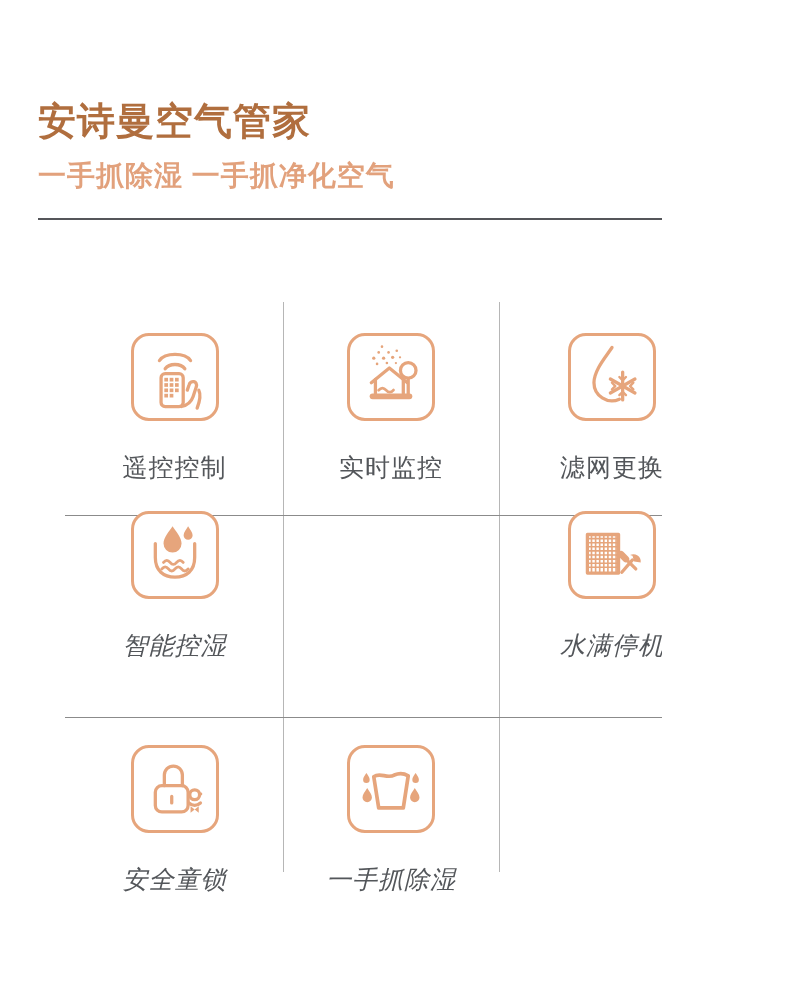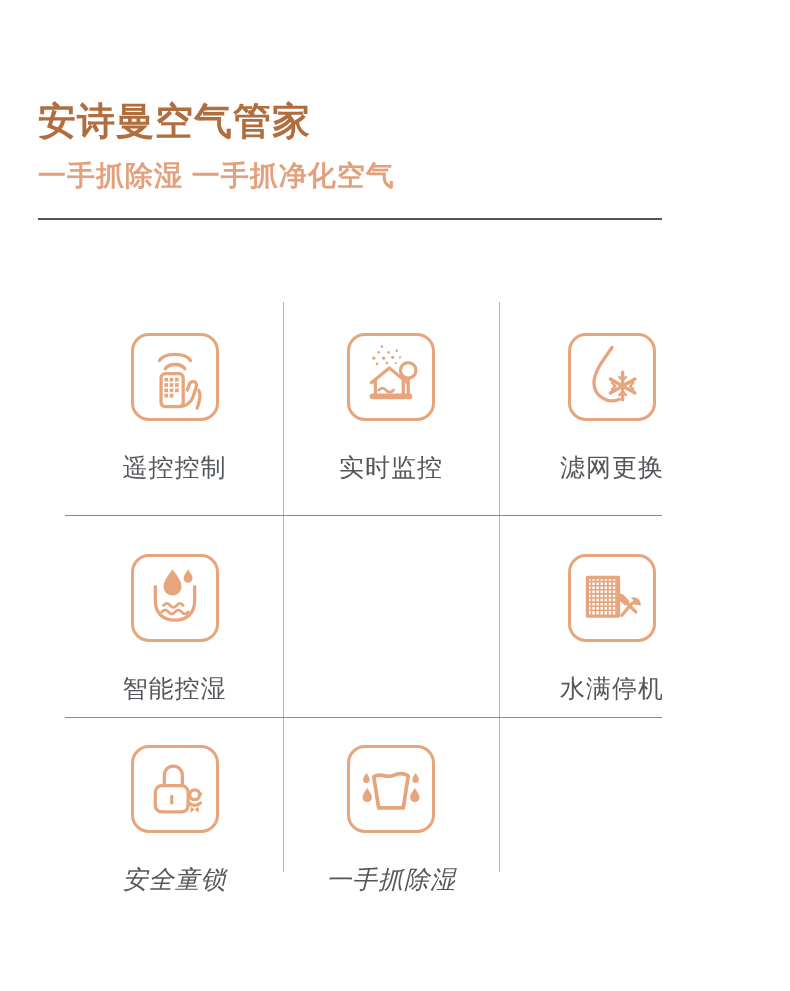--- a/index.html
+++ b/index.html
@@ -34,21 +34,21 @@
   .divider-h{position:absolute;left:65px;width:660px;height:1px;background:#8b8b8b;}
   .divider-h.h1{top:515px;}
   .divider-h.h2{top:717px;}
   .cell{
     position:absolute;display:flex;flex-direction:column;align-items:center;
   }
   .col1{left:66px;width:217px;}
   .col2{left:283px;width:216px;}
   .col3{left:499px;width:226px;}
   .row1{top:333px;}
-  .row2{top:554px;}
+  .row2{top:511px;font-style:italic;}
   .row3{top:745px;font-style:italic;}
   .icon-box{
     width:82px;height:82px;
     border:3px solid #e6a57c;border-radius:18px;
     display:flex;align-items:center;justify-content:center;
     background:#ffffff;
   }
   .icon-box svg{width:82px;height:82px;display:block;}
   .feature-label{
     margin-top:30px;

